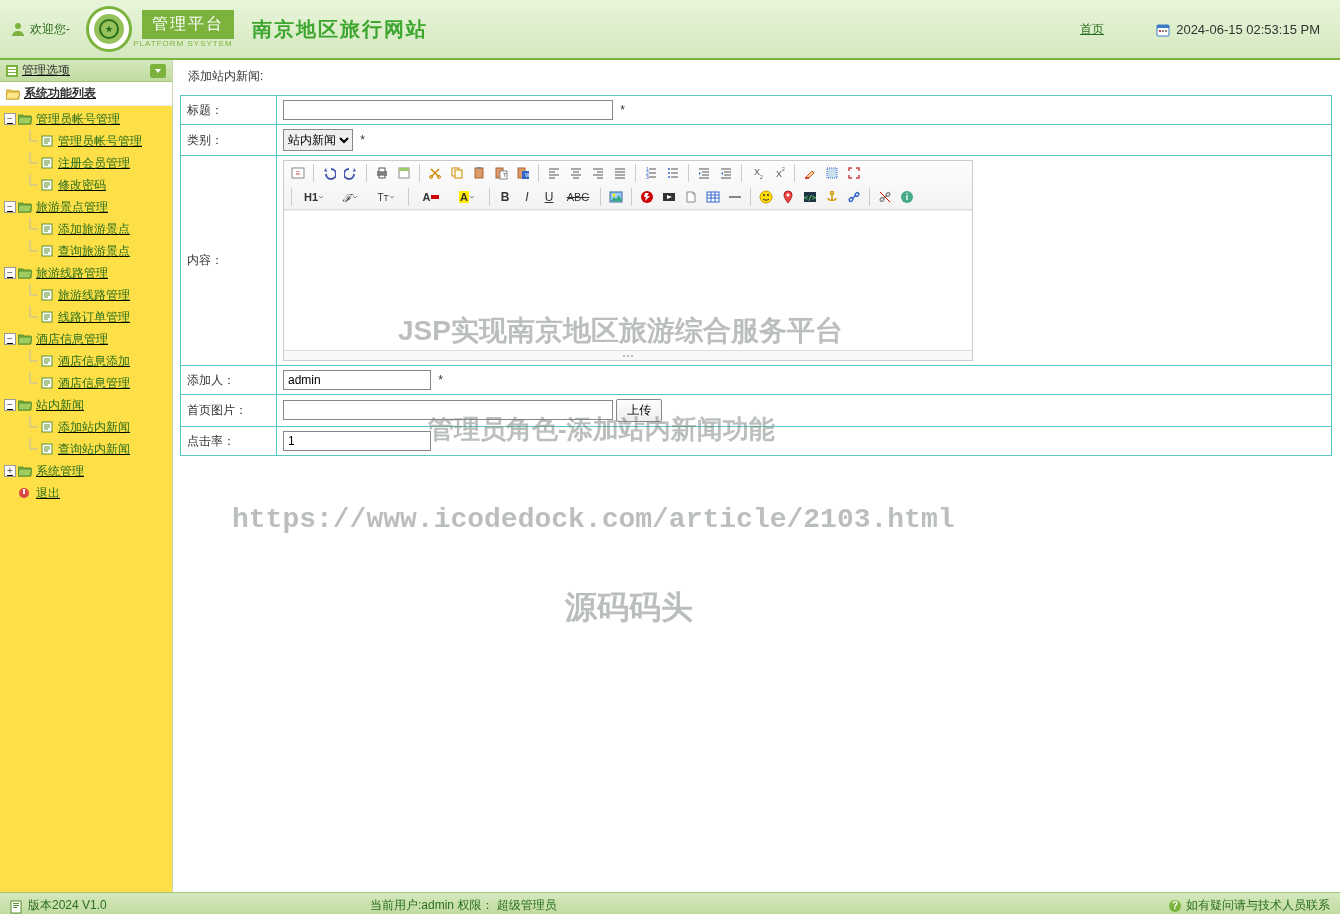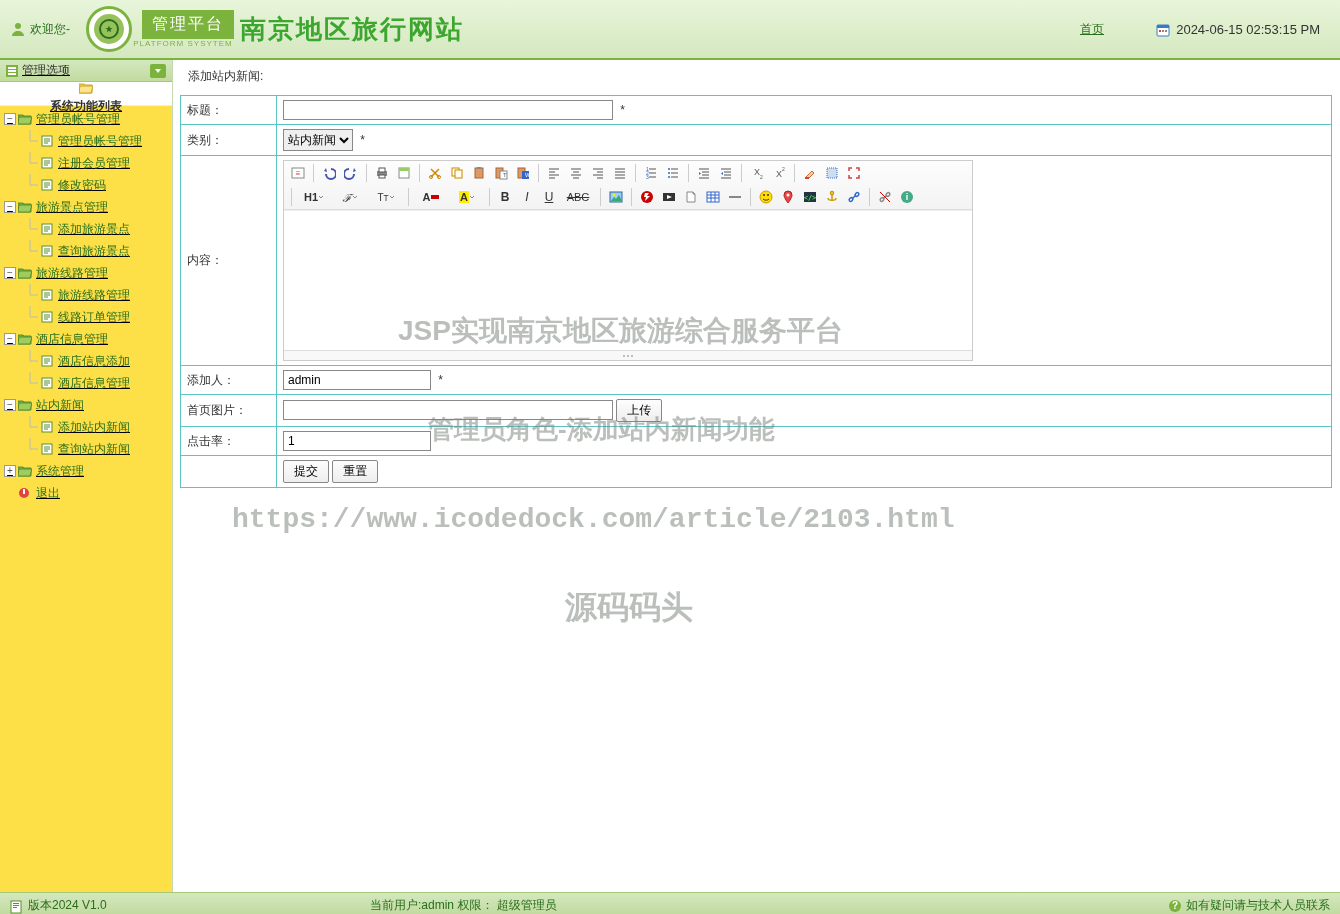--- a/index.html
+++ b/index.html
@@ -7,31 +7,31 @@
 
 
 .header { height: 60px; background: linear-gradient(#e8f5da, #d4e8bf); border-bottom: 2px solid #7bb33d; display: flex; align-items: center; position: relative; }
 .welcome { margin-left: 10px; margin-right: 10px; color: #2a6e1c; font-size: 12px; display: flex; align-items: center; gap: 4px; }
 .welcome-icon { width: 16px; height: 16px; display: inline-flex; align-items: center; justify-content: center; }
 .logo-badge { width: 46px; height: 46px; border: 3px solid #7bb33d; border-radius: 50%; background: #fff; display: flex; align-items: center; justify-content: center; margin-left: 6px; }
 .logo-inner { width: 30px; height: 30px; border-radius: 50%; background: #97c25b; display: flex; align-items: center; justify-content: center; }
 .platform-label { margin-left: 10px; background: #7bb33d; color: #fff; padding: 4px 10px; font-size: 16px; letter-spacing: 2px; }
 .platform-sub { font-size: 8px; color: #7bb33d; text-align: center; letter-spacing: 1px; }
 .platform-wrap { display: flex; flex-direction: column; }
-.site-title { margin-left: 6px; color: #3da62f; font-size: 26px; font-weight: bold; letter-spacing: 2px; }
+.site-title { margin-left: 18px; color: #3da62f; font-size: 20px; font-weight: bold; letter-spacing: 2px; }
 .home-link { position: absolute; right: 236px; color: #2a6e1c; font-size: 12px; text-decoration: underline; cursor: pointer; }
 .datetime { position: absolute; right: 20px; color: #333; font-size: 13px; display: flex; align-items: flex-end; gap: 6px; }
 .cal-icon { width: 14px; height: 14px; }
 
 
 .sidebar { position: absolute; left: 0; top: 60px; width: 173px; bottom: 22px; background: #fde047; border-right: 1px solid #c7d8b1; text-decoration: underline; }
 .side-header { height: 22px; background: linear-gradient(#d4e8bf, #c1db9f); border-bottom: 1px solid #a8c779; display: flex; align-items: center; padding: 0 6px; color: #333; justify-content: space-between; }
 .side-header-left { display: flex; align-items: center; gap: 4px; }
 .side-collapse { width: 16px; height: 14px; background: #7bb33d; border-radius: 2px; display: flex; align-items: center; justify-content: center; color: #fff; cursor: pointer; }
-.side-title { height: 24px; background: #fff; display: flex; align-items: center; padding: 0 6px; gap: 4px; color: #333; font-weight: bold; border-bottom: 1px solid #eee; flex-direction: column; }
+.side-title { height: 24px; background: #fff; display: flex; align-items: center; padding: 0 6px; gap: 4px; color: #333; font-weight: bold; border-bottom: 1px solid #eee; }
 .tree { padding: 2px 0; }
 .tree-node { display: flex; align-items: center; height: 22px; padding-left: 4px; cursor: pointer; color: #2a6e1c; }
 .tree-node.level2 { padding-left: 26px; }
 .tree-toggle { width: 12px; height: 12px; border: 1px solid #999; background: #fff; display: flex; align-items: center; justify-content: center; font-size: 10px; color: #555; margin-right: 2px; line-height: 1; }
 .tree-line { width: 14px; height: 22px; position: relative; }
 .folder-icon { width: 14px; height: 12px; margin-right: 4px; display: inline-block; }
 .leaf-icon { width: 14px; height: 14px; margin-right: 4px; display: inline-flex; align-items: center; justify-content: center; }
 .tree-label { font-size: 12px; }
 
 
@@ -698,27 +698,20 @@
         <input class="text-input" style="width: 330px;" value="">
         <button class="btn">上传</button>
       </td>
     </tr>
     <tr>
       <td class="label-cell">点击率：</td>
       <td class="field-cell">
         <input class="text-input" style="width: 148px;" value="1">
       </td>
     </tr>
-    <tr>
-      <td class="label-cell"></td>
-      <td class="field-cell">
-        <button class="btn">提交</button>
-        <button class="btn">重置</button>
-      </td>
-    </tr>
   </tbody>
     </table>
 </div>
 
 <div class="footer">
   <span>
     <svg width="12" height="14" viewBox="0 0 12 14">
         <rect x="1" y="1" width="10" height="12" fill="#fff" stroke="#5a8f2f"></rect>
         <rect x="3" y="3" width="6" height="1" fill="#5a8f2f"></rect>
         <rect x="3" y="5" width="6" height="1" fill="#5a8f2f"></rect>

